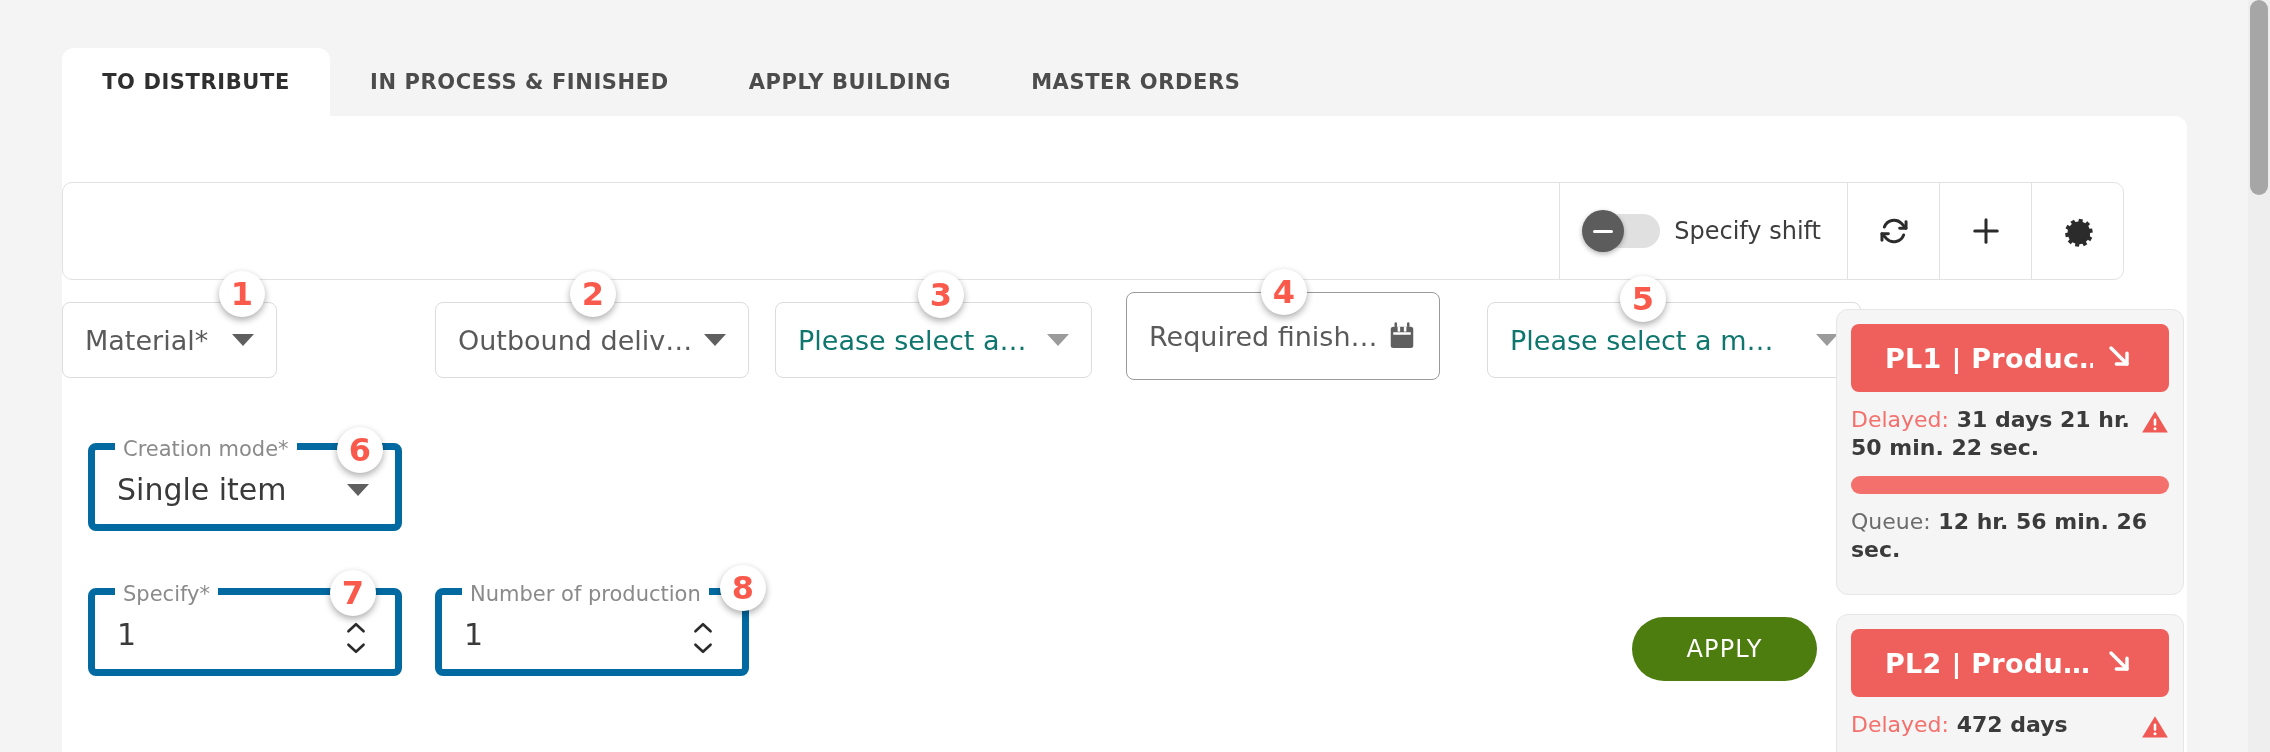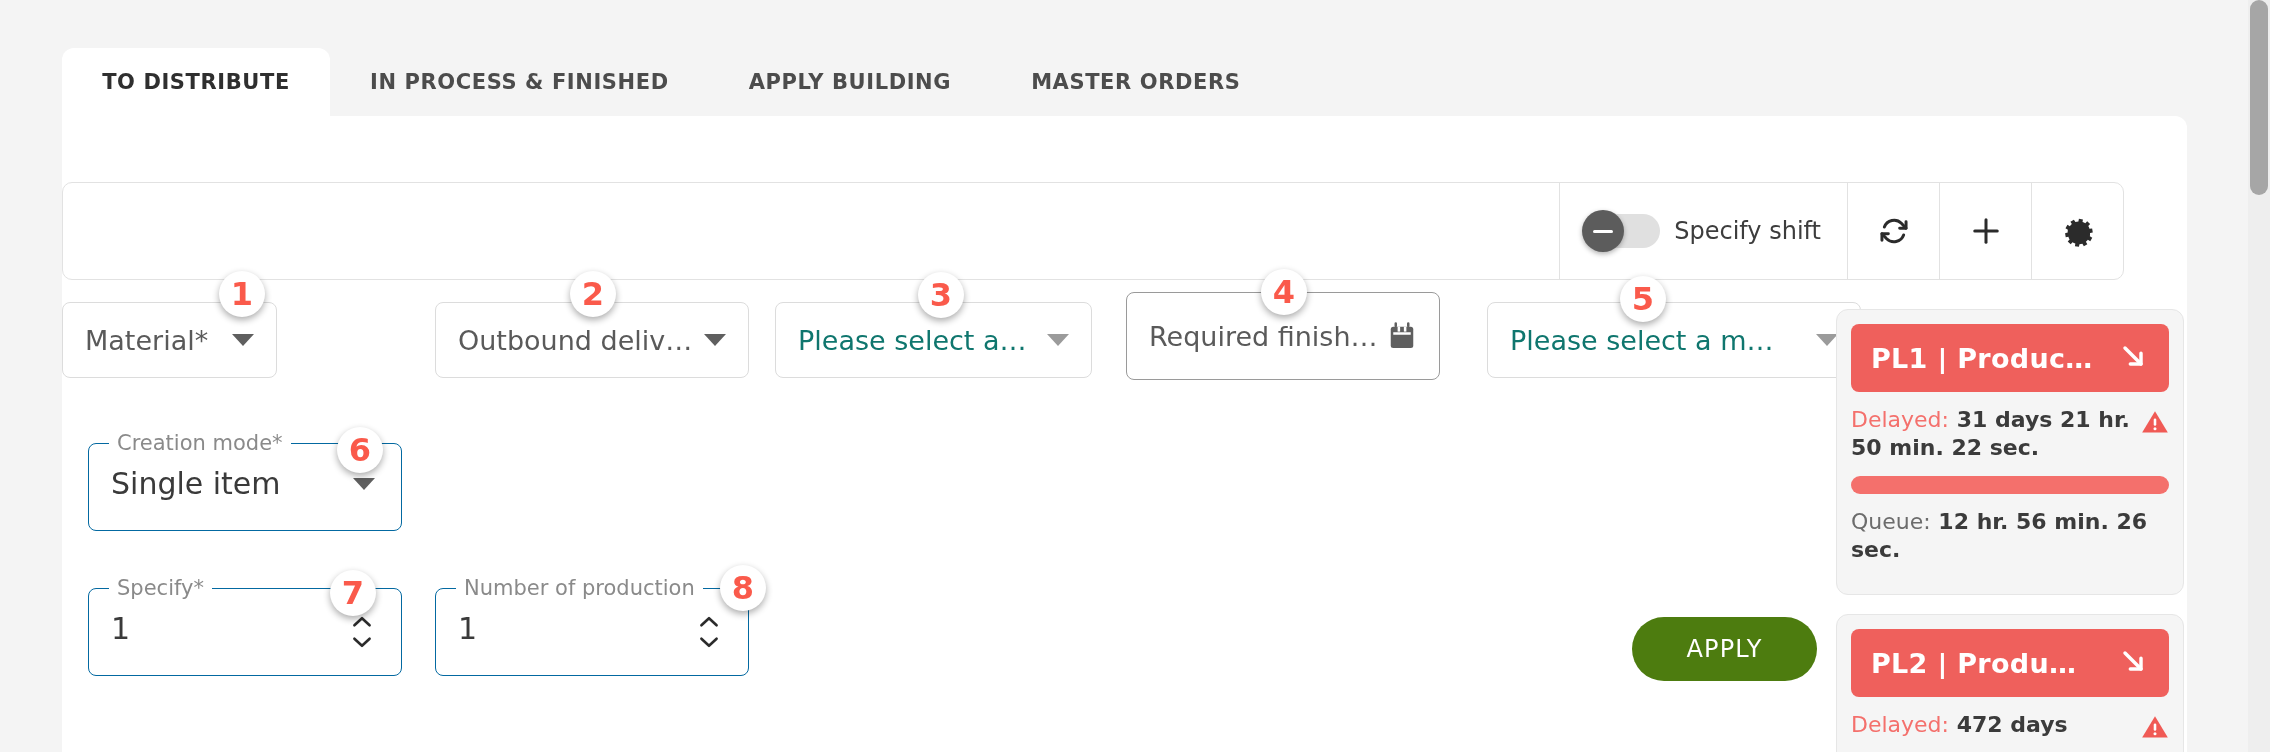--- a/index.html
+++ b/index.html
@@ -121,21 +121,21 @@
     border-right: 11px solid transparent;
     border-top: 12px solid #5f5f5f;
     flex: 0 0 auto;
   }
   .caret.light { border-top-color: #9b9b9b; }
   .caret.overlap { margin-left: -34px; }
 
   
   .ofield {
     position: absolute;
-    border: 1px solid #0369a1;
+    border: 7px solid #0369a1;
     border-radius: 8px;
     background: #fff;
     padding-left: 40px;
   }
   .ofield > .legend {
     position: absolute;
     top: -13px; left: 20px;
     background: #fff;
     padding: 0 8px;
     font-size: 21px;
@@ -182,21 +182,21 @@
     background: #f5f5f5;
     border: 1px solid #e6e6e6;
     border-radius: 12px;
     padding: 14px;
     overflow: hidden;
   }
   .mcard-head {
     height: 68px; border-radius: 8px;
     background: #ef605c;
     display: flex; align-items: center; justify-content: space-between;
-    padding: 0 20px;
+    padding: 0 34px;
     color: #fff;
     cursor: pointer;
   }
   .mcard-title {
     font-size: 27px; font-weight: 700; letter-spacing: .3px;
     white-space: nowrap; overflow: hidden;
   }
   .mcard-arrow { flex: 0 0 auto; margin-left: 10px; }
   .mcard-row {
     margin-top: 14px;

